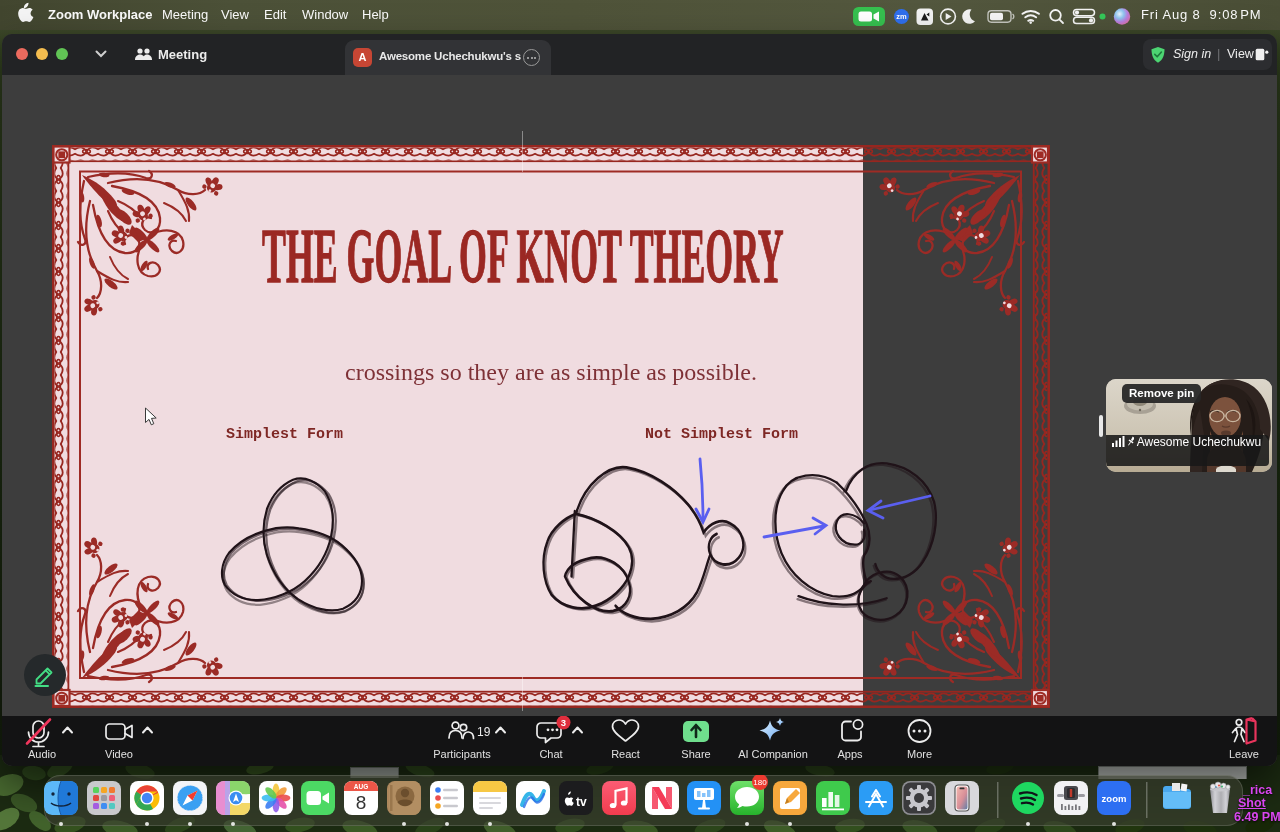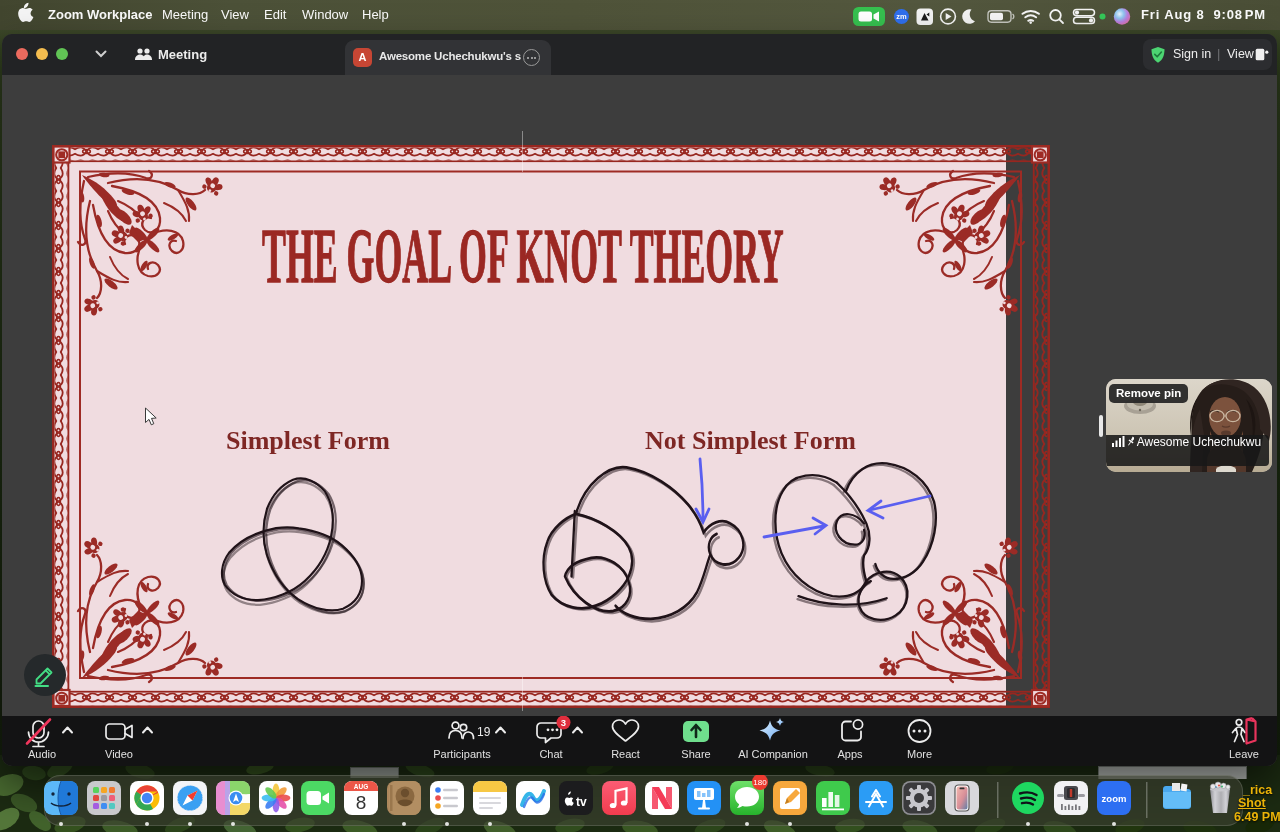--- a/index.html
+++ b/index.html
@@ -22,38 +22,38 @@
   #menubar .b{font-weight:bold;}
   #zwin{left:2px;top:34px;width:1275px;height:732px;border-radius:10px;
         background:#3d3d3d;box-shadow:0 18px 40px rgba(0,0,0,.55);}
   #titlebar{left:0;top:0;width:100%;height:41px;background:#222325;
         border-radius:10px 10px 0 0;}
   .tl{width:12px;height:12px;border-radius:50%;top:14px;}
   #tab-active{left:343px;top:6px;width:206px;height:35px;background:#323336;
         border-radius:9px 9px 0 0;}
   #ztoolbar{left:0;top:682px;width:100%;height:50px;background:#131314;
         border-radius:0 0 10px 10px;}
-  #slide{left:52px;top:145px;width:954px;height:563px;background:#f0dce0;}
+  #slide{left:52px;top:145px;width:811px;height:563px;background:#f0dce0;}
   #slide-title{left:210px;top:66px;font-family:"Liberation Serif",serif;font-weight:bold;
      font-size:79px;color:#9b2823;white-space:nowrap;transform:scaleX(0.4535);transform-origin:0 0;-webkit-text-stroke:1.3px #9b2823;}
   .bodytext{width:998px;text-align:center;font-family:"Liberation Serif",serif;
      font-size:24px;color:#7e3136;}
-  .formlabel{font-family:Liberation Serif, serif;font-weight:bold;font-size:26px;
+  .formlabel{font-family:Liberation Mono, monospace;font-weight:bold;font-size:15px;
      color:#7e2724;white-space:nowrap;}
   #vthumb{left:1106px;top:379px;width:166px;height:93px;border-radius:10px;
      overflow:hidden;background:#c9c2b6;}
-  #removepin{left:3px;top:5px;height:19px;padding:0 7px;background:rgba(38,38,38,.94);
+  #removepin{left:16px;top:5px;height:19px;padding:0 7px;background:rgba(38,38,38,.94);
      border-radius:5px;color:#fff;font-size:11.5px;font-weight:bold;line-height:19px;}
   #namebar{left:0px;top:56px;height:31px;padding:0 8px 0 6px;background:rgba(24,24,24,.88);
      border-radius:0 4px 4px 0;color:#fff;font-size:12px;line-height:15px;}
   #handle{left:1099px;top:415px;width:4px;height:22px;border-radius:2px;background:#e8e8e8;}
   #dock{left:44px;top:775px;width:1199px;height:51px;border-radius:16px;
      background:rgba(62,66,50,.62);border:1px solid rgba(255,255,255,.14);box-sizing:border-box;}
   .seam{position:absolute;left:522px;width:1px;background:rgba(255,255,255,.4);}
-  .fname{position:absolute;color:#eab308;font-size:12.5px;font-weight:bold;
+  .fname{position:absolute;color:#d946ef;font-size:12.5px;font-weight:bold;
      text-shadow:0 1px 2px rgba(0,0,0,.9);white-space:nowrap;}
 </style>
 </head>
 <body>
 <div id="wall" class="abs"></div>
 <svg class="abs" style="left:0;top:755px;" width="1280" height="77" viewBox="0 0 1280 77">
   <rect width="1280" height="77" fill="#1c2b12"></rect>
   <g>
     <ellipse cx="8" cy="30" rx="16" ry="10" fill="#4a6c31" transform="rotate(-20 8 30)"></ellipse>
     <ellipse cx="24" cy="48" rx="14" ry="8" fill="#3a5726" transform="rotate(25 24 48)"></ellipse>
@@ -93,21 +93,21 @@
 <div class="abs" style="left:350px;top:767px;width:47px;height:10px;background:#9aa09a;border:1px solid #6a706a;border-bottom:none;"></div>
 <div class="abs" style="left:1098px;top:766px;width:147px;height:12px;background:#b9bdb9;border:1px solid #7a807a;border-bottom:none;"></div>
 
 <div id="menubar" class="abs">
   <span class="mi b" style="left:48px;">Zoom Workplace</span>
   <span class="mi" style="left:162px;">Meeting</span>
   <span class="mi" style="left:221px;">View</span>
   <span class="mi" style="left:264px;">Edit</span>
   <span class="mi" style="left:302px;text-align:center;">Window</span>
   <span class="mi" style="left:362px;text-align:right;">Help</span>
-  <span class="mi" style="left:1141px;font-weight:bold;letter-spacing:.85px;">Fri Aug 8&nbsp; 9:08 PM</span>
+  <span class="mi" style="left:1141px;font-weight:normal;letter-spacing:.85px;">Fri Aug 8&nbsp; 9:08 PM</span>
 </div>
 <svg class="abs" style="left:0;top:0;" width="1280" height="30" viewBox="0 0 1280 30">
 
   <path d="M25.3,8.1 c0.9,-1.1 1.5,-2.6 1.3,-4.1 c-1.3,0.1 -2.8,0.9 -3.7,2 c-0.8,1 -1.5,2.5 -1.3,4 c1.4,0.1 2.8,-0.8 3.7,-1.9 Z M28.9,16.1 c0,-2.4 1.5,-3.7 2.3,-4.3 c-1.1,-1.6 -2.9,-2 -3.6,-2 c-1.5,-0.2 -3,0.9 -3.8,0.9 c-0.8,0 -2,-0.9 -3.3,-0.9 c-1.7,0 -3.3,1 -4.2,2.5 c-1.8,3.1 -0.5,7.7 1.3,10.2 c0.9,1.2 1.9,2.6 3.2,2.5 c1.3,-0.1 1.8,-0.8 3.3,-0.8 c1.5,0 2,0.8 3.3,0.8 c1.4,0 2.3,-1.2 3.1,-2.4 c1,-1.4 1.4,-2.8 1.4,-2.9 c-0.1,0 -2.9,-1.1 -3,-3.6 Z" fill="#f5f5f5" transform="translate(4,-1) scale(0.92)"></path>
 
   <rect x="853" y="7" width="32" height="19" rx="5.5" fill="#36c04f"></rect>
   <rect x="858.5" y="11.5" width="13.5" height="10" rx="2.5" fill="#fff"></rect>
   <path d="M873.5,14.5 L879,11.5 L879,21.5 L873.5,18.5 Z" fill="#fff"></path>
 
   <circle cx="901.5" cy="16.5" r="7.5" fill="#2f6fed"></circle>
@@ -172,21 +172,21 @@
         <div class="abs" style="left:3px;top:6.5px;width:2px;height:2px;border-radius:50%;background:#bbb;"></div>
         <div class="abs" style="left:6.5px;top:6.5px;width:2px;height:2px;border-radius:50%;background:#bbb;"></div>
         <div class="abs" style="left:10px;top:6.5px;width:2px;height:2px;border-radius:50%;background:#bbb;"></div>
       </div>
     </div>
     <div class="abs" style="left:1141px;top:5px;width:129px;height:31px;background:#2c2d30;border-radius:8px;">
       <svg class="abs" style="left:6px;top:7px;" width="18" height="18" viewBox="0 0 18 18">
           <path d="M9,1 L15.5,3.2 C15.5,9 14,13.5 9,16.8 C4,13.5 2.5,9 2.5,3.2 Z" fill="#4cd572"></path>
           <path d="M5.8,8.4 L8.2,10.8 L12.4,6" stroke="#1d7a3c" stroke-width="1.6" fill="none" stroke-linecap="round" stroke-linejoin="round"></path>
         </svg>
-      <span class="abs" style="left:30px;top:8px;color:#ededed;font-size:12.5px;">Sign in</span>
+      <span class="abs" style="left:30px;top:8px;color:#ededed;font-size:12.5px;font-style:italic;">Sign in</span>
       <span class="abs" style="left:74px;top:7px;color:#6f7073;font-size:13px;">|</span>
       <span class="abs" style="left:84px;top:8px;color:#ededed;font-size:12.5px;">View</span>
       <svg class="abs" style="left:112px;top:9px;" width="14" height="13" viewBox="0 0 14 13">
           <rect x="0.7" y="0.7" width="8.6" height="11.6" rx="1.5" fill="#f0f0f0"></rect>
           <circle cx="11.8" cy="4.2" r="1.6" fill="#f0f0f0"></circle>
         </svg>
     </div>
   </div>
   <div id="ztoolbar" class="abs"></div>
   <svg class="abs" style="left:0;top:682px;" width="1275" height="50" viewBox="0 0 1275 50" font-family="Liberation Sans">
@@ -385,20 +385,21 @@
     <g fill="none" stroke="#5a5ff0" stroke-width="2.8" stroke-linecap="round">
       <path d="M648,314 C650,334 651,356 651,375"></path>
       <path d="M644,364 L651,377 L657,364"></path>
       <path d="M712,392 L772,381"></path>
       <path d="M761,373 L774,380.5 L763,389"></path>
       <path d="M878,351 L818,365"></path>
       <path d="M829,356 L816,365.5 L831,373"></path>
     </g>
   </svg>
   <div id="slide-title" class="abs">THE GOAL OF KNOT THEORY</div>
+  <div class="bodytext abs" style="left:0;top:214px;">crossings so they are as simple as possible.</div>
   <div class="formlabel abs" style="left:174px;top:281px;">Simplest Form</div>
   <div class="formlabel abs" style="left:593px;top:281px;text-align:right;">Not Simplest Form</div>
 </div>
 <div class="seam" style="top:131px;height:41px;"></div>
 <div class="seam" style="top:677px;height:34px;"></div>
 
 <div class="abs" style="left:24px;top:654px;width:42px;height:42px;border-radius:50%;background:#25292b;">
   <svg class="abs" style="left:9px;top:9px;" width="24" height="24" viewBox="0 0 24 24">
     <g fill="none" stroke="#43dd84" stroke-width="1.8" stroke-linejoin="round" stroke-linecap="round">
       <path d="M3.5,16.5 L14.5,5.5 L18.5,9.5 L7.5,20.5 L3.5,20.5 Z M12.7,7.3 L16.7,11.3"></path>

